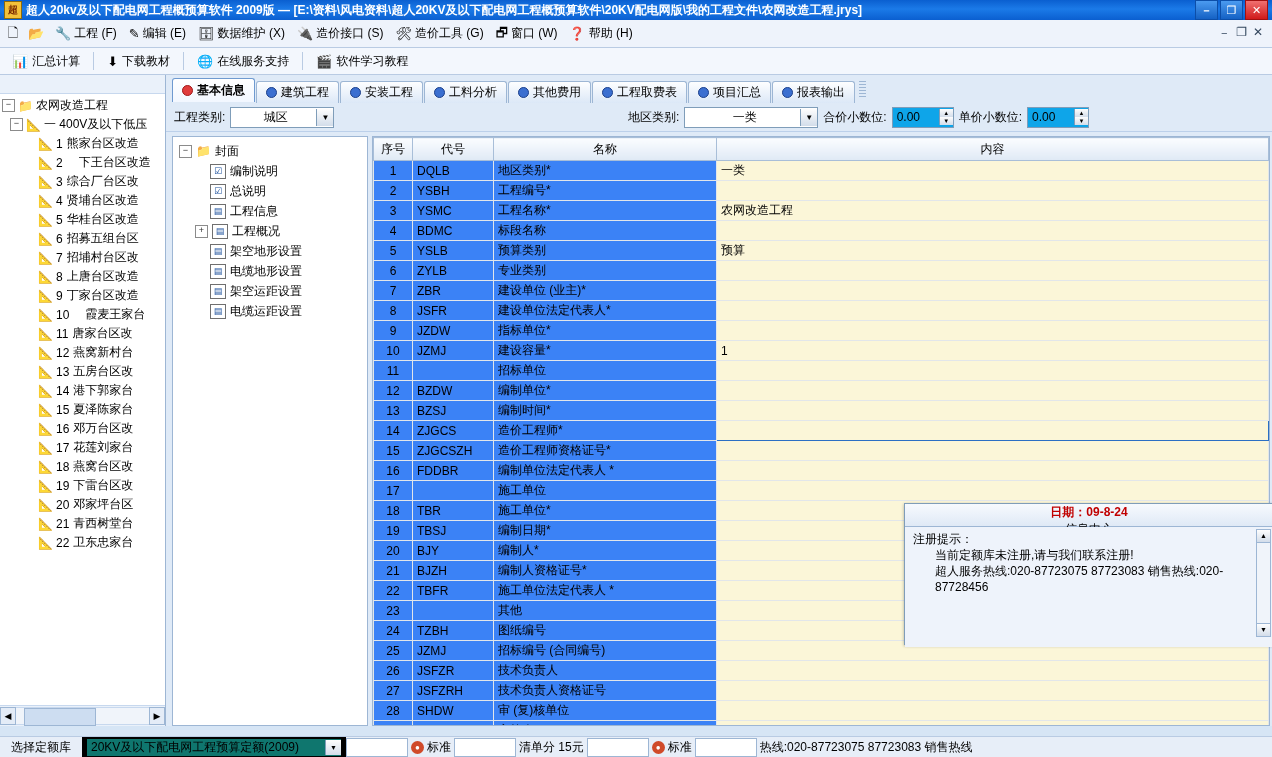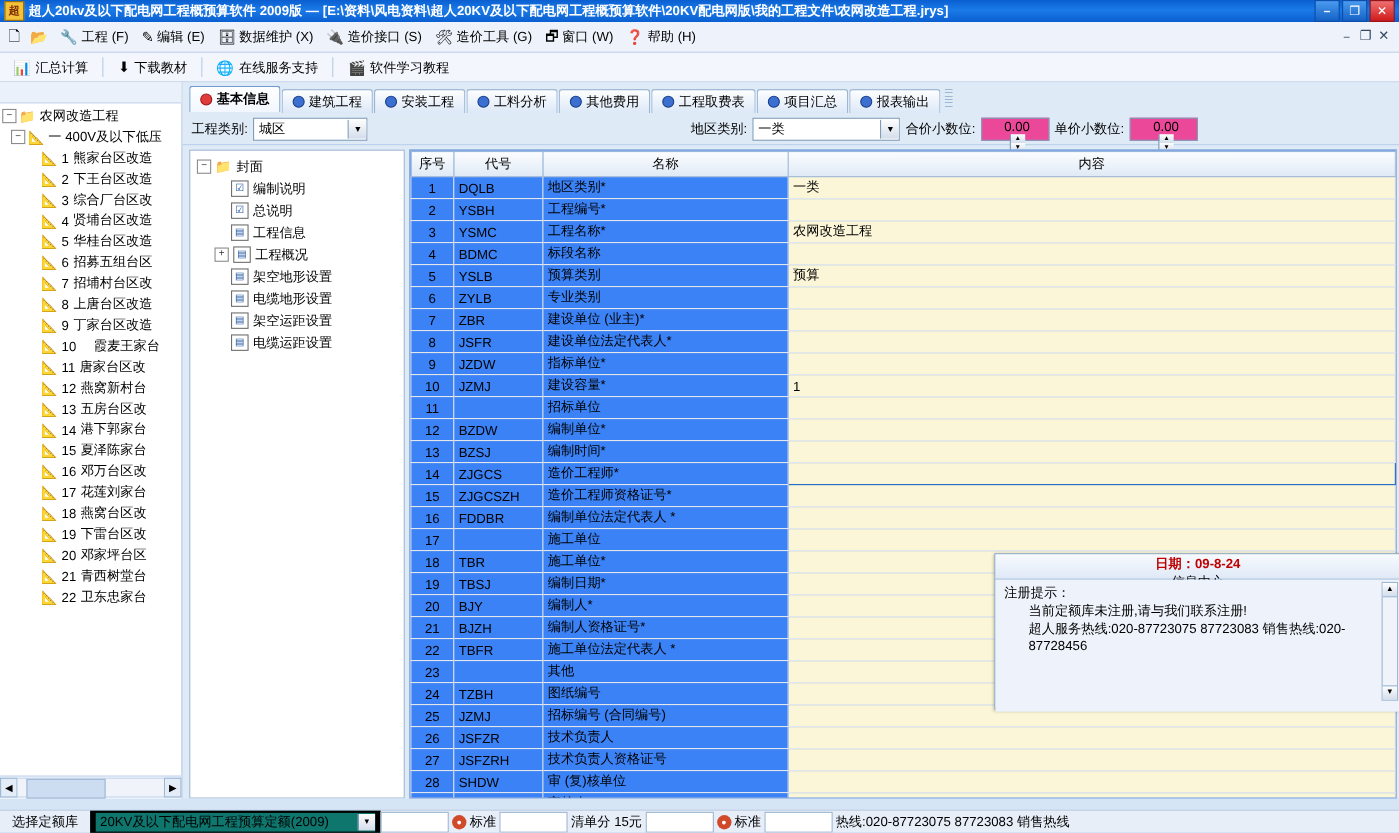--- a/index.html
+++ b/index.html
@@ -67,26 +67,26 @@
   .tab .dotb{width:9px;height:9px;border-radius:50%;background:#3b6fd0;border:1px solid #1b3f8a;}
   .tab-grip{width:7px;height:18px;background:repeating-linear-gradient(to bottom,#9db6d4 0 1px,transparent 1px 3px);margin-left:3px;align-self:center;}
   
   .filterrow{
     height:28px;background:#dfeaf7;display:flex;align-items:center;gap:5px;padding:0 8px;font-size:12px;
     border-bottom:1px solid #bcd0ea;
   }
   .fl{white-space:nowrap;}
   .sel{
     height:19px;border:1px solid #7f9db9;background:#fff;display:flex;align-items:center;
-    padding:0 0 0 4px;font-size:12px;min-width:60px;
+    padding:0 0 0 4px;font-size:12px;min-width:60px;text-align:center;
   }
   .sel .val{flex:1;white-space:nowrap;overflow:hidden;}
   .sel .arw{width:16px;height:17px;background:linear-gradient(to bottom,#fdfdfd,#d3ddea);border-left:1px solid #7f9db9;
     display:flex;align-items:center;justify-content:center;font-size:8px;}
-  .spin{height:19px;border:1px solid #7f9db9;background:#ec4899;display:flex;align-items:center;padding-left:4px;width:56px;flex-direction:column;}
+  .spin{height:19px;border:1px solid #7f9db9;background:#0ea5e9;display:flex;align-items:center;padding-left:4px;width:56px;}
   .spin .val{flex:1;}
   .spin .arws{display:flex;flex-direction:column;width:14px;}
   .spin .arws div{height:8px;background:linear-gradient(to bottom,#fdfdfd,#d3ddea);border-left:1px solid #7f9db9;
     display:flex;align-items:center;justify-content:center;font-size:6px;}
   .gap{flex:1;}
   
   .content{flex:1;display:flex;padding:4px 2px 0 6px;gap:4px;overflow:hidden;}
   .cover-pane{width:190px;background:#fff;border:1px solid #9db6d4;padding:4px 2px;overflow:hidden;}
   .cnode{display:flex;align-items:center;height:20px;white-space:nowrap;font-size:12px;}
   .cnode .exp{width:11px;height:11px;border:1px solid #8b8b8b;background:#fff;font-size:9px;line-height:9px;text-align:center;margin-right:4px;color:#333;flex:none;}
@@ -237,21 +237,21 @@
           <div class="tnode indent2">
             <span class="exp empty"></span>
             <span class="fic">📐</span>
             <span class="lbl">1</span>
             <span class="lbl" style="margin-left:4px">熊家台区改造</span>
           </div>
           <div class="tnode indent2">
             <span class="exp empty"></span>
             <span class="fic">📐</span>
             <span class="lbl">2</span>
-            <span class="lbl" style="margin-left:4px">下王台区改造</span>
+            <span class="lbl" style="margin-left:16px">下王台区改造</span>
           </div>
           <div class="tnode indent2">
             <span class="exp empty"></span>
             <span class="fic">📐</span>
             <span class="lbl">3</span>
             <span class="lbl" style="margin-left:4px">综合厂台区改</span>
           </div>
           <div class="tnode indent2">
             <span class="exp empty"></span>
             <span class="fic">📐</span>

